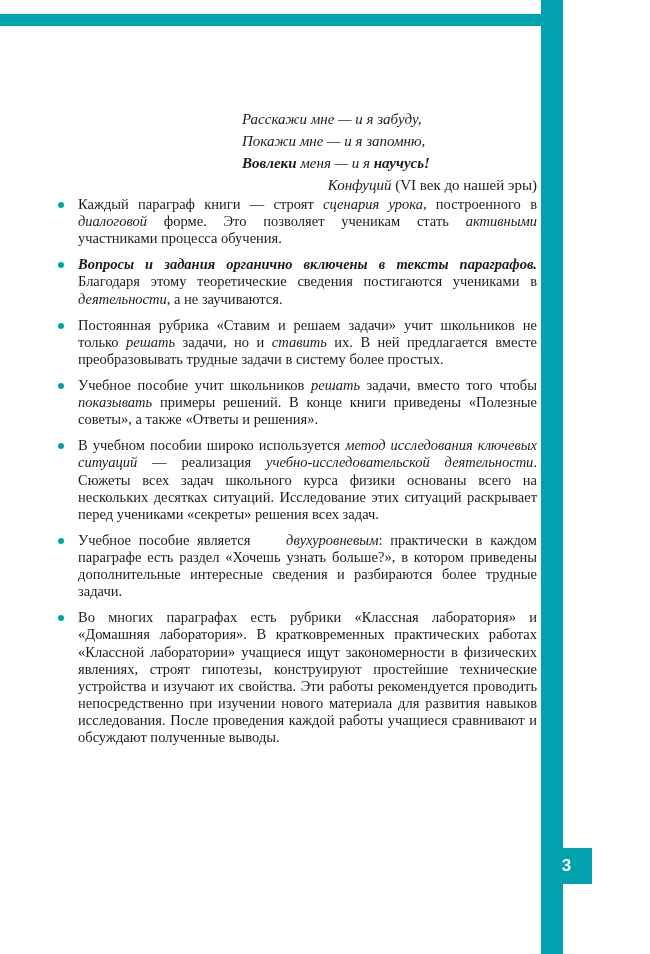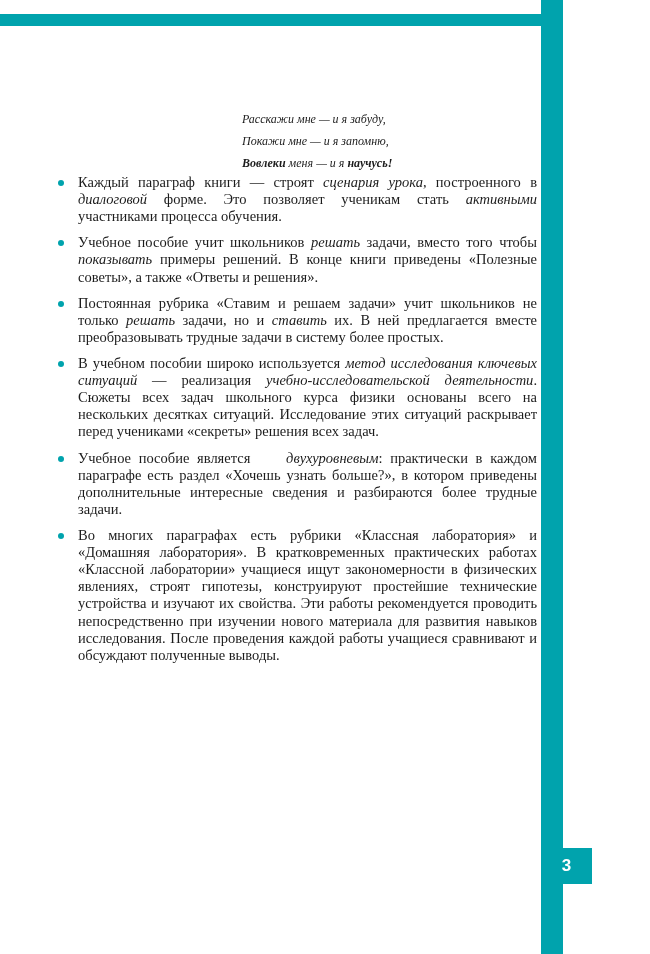--- a/index.html
+++ b/index.html
@@ -30,21 +30,21 @@
     color:#ffffff;
     font-family:"Liberation Sans", sans-serif;
     font-weight:bold;font-size:17px;
   }
   .content{
     position:absolute;left:50px;top:108px;width:487px;
   }
   .epigraph{
     margin-left:192px;
     width:295px;
-    font-size:12px;
+    font-size:15px;
     line-height:22px;
   }
   .epigraph-attr{
     text-align:right;
   }
   .section-heading{
     font-family:"Liberation Sans", sans-serif;
     font-size:20.5px;
     font-weight:bold;
     color:var(--heading);
@@ -75,24 +75,26 @@
   <span>3</span>
 </div>
 
 <div class="content">
   <div class="epigraph">
     <div>
         <div><span style="font-style: italic;">Расскажи мне — и я забуду,</span></div>
         <div><span style="font-style: italic;">Покажи мне — и я запомню,</span></div>
         <div><span style="font-style: italic; font-weight: bold;">Вовлеки</span><span style="font-style: italic;"> меня — и я </span><span style="font-style: italic; font-weight: bold;">научусь!</span></div>
       </div>
+    <div class="epigraph-attr"><span style="font-style: italic;">Конфуций</span><span> (VI век до нашей эры)</span></div>
   </div>
 
 
   <ul class="feature-list">
       <li><span class="dot"></span><span><span>Каждый параграф книги — строят </span><span style="font-style: italic;">сценария урока</span><span>, построенного в </span><span style="font-style: italic; margin-top: 36px;">диалоговой</span><span> форме. Это позволяет ученикам стать </span><span style="font-style: italic;">активными</span><span> участниками процесса обучения.</span></span></li>
+      <li><span class="dot"></span><span><span style="font-style: italic; font-weight: bold;">Вопросы и задания органично включены в тексты параграфов.</span><span> Благодаря этому теоретические сведения постигаются учениками в </span><span style="font-style: italic;">деятельности</span><span>, а не заучиваются.</span></span></li>
+      <li><span class="dot"></span><span><span>Постоянная рубрика «Ставим и решаем задачи» учит школьников не только </span><span style="font-style: italic;">решать</span><span> задачи, но и </span><span style="font-style: italic;">ставить</span><span> их. В ней предлагается вместе преобразовывать трудные задачи в систему более простых.</span></span></li>
       <li><span class="dot"></span><span><span>Учебное пособие учит школьников </span><span style="font-style: italic;">решать</span><span> задачи, вместо того чтобы </span><span style="font-style: italic;">показывать</span><span> примеры решений. В конце книги приведены «Полезные советы», а также «Ответы и решения».</span></span></li>
-      <li><span class="dot"></span><span><span>Постоянная рубрика «Ставим и решаем задачи» учит школьников не только </span><span style="font-style: italic;">решать</span><span> задачи, но и </span><span style="font-style: italic;">ставить</span><span> их. В ней предлагается вместе преобразовывать трудные задачи в систему более простых.</span></span></li>
       <li><span class="dot"></span><span><span>В учебном пособии широко используется </span><span style="font-style: italic;">метод исследования ключевых ситуаций</span><span> — реализация </span><span style="font-style: italic;">учебно-исследовательской деятельности</span><span>. Сюжеты всех задач школьного курса физики основаны всего на нескольких десятках ситуаций. Исследование этих ситуаций раскрывает перед учениками «секреты» решения всех задач.</span></span></li>
       <li><span class="dot"></span><span><span>Учебное пособие является </span><span style="font-style: italic; margin-left: 28px;">двухуровневым</span><span>: практически в каждом параграфе есть раздел «Хочешь узнать больше?», в котором приведены дополнительные интересные сведения и разбираются более трудные задачи.</span></span></li>
       <li><span class="dot"></span><span><span>Во многих параграфах есть рубрики «Классная лаборатория» и «Домашняя лаборатория». В кратковременных практических работах «Классной лаборатории» учащиеся ищут закономерности в физических явлениях, строят гипотезы, конструируют простейшие технические устройства и изучают их свойства. Эти работы рекомендуется проводить непосредственно при изучении нового материала для развития навыков исследования. После проведения каждой работы учащиеся сравнивают и обсуждают полученные выводы.</span></span></li>
     </ul>
 </div>
 
 </body></html>

